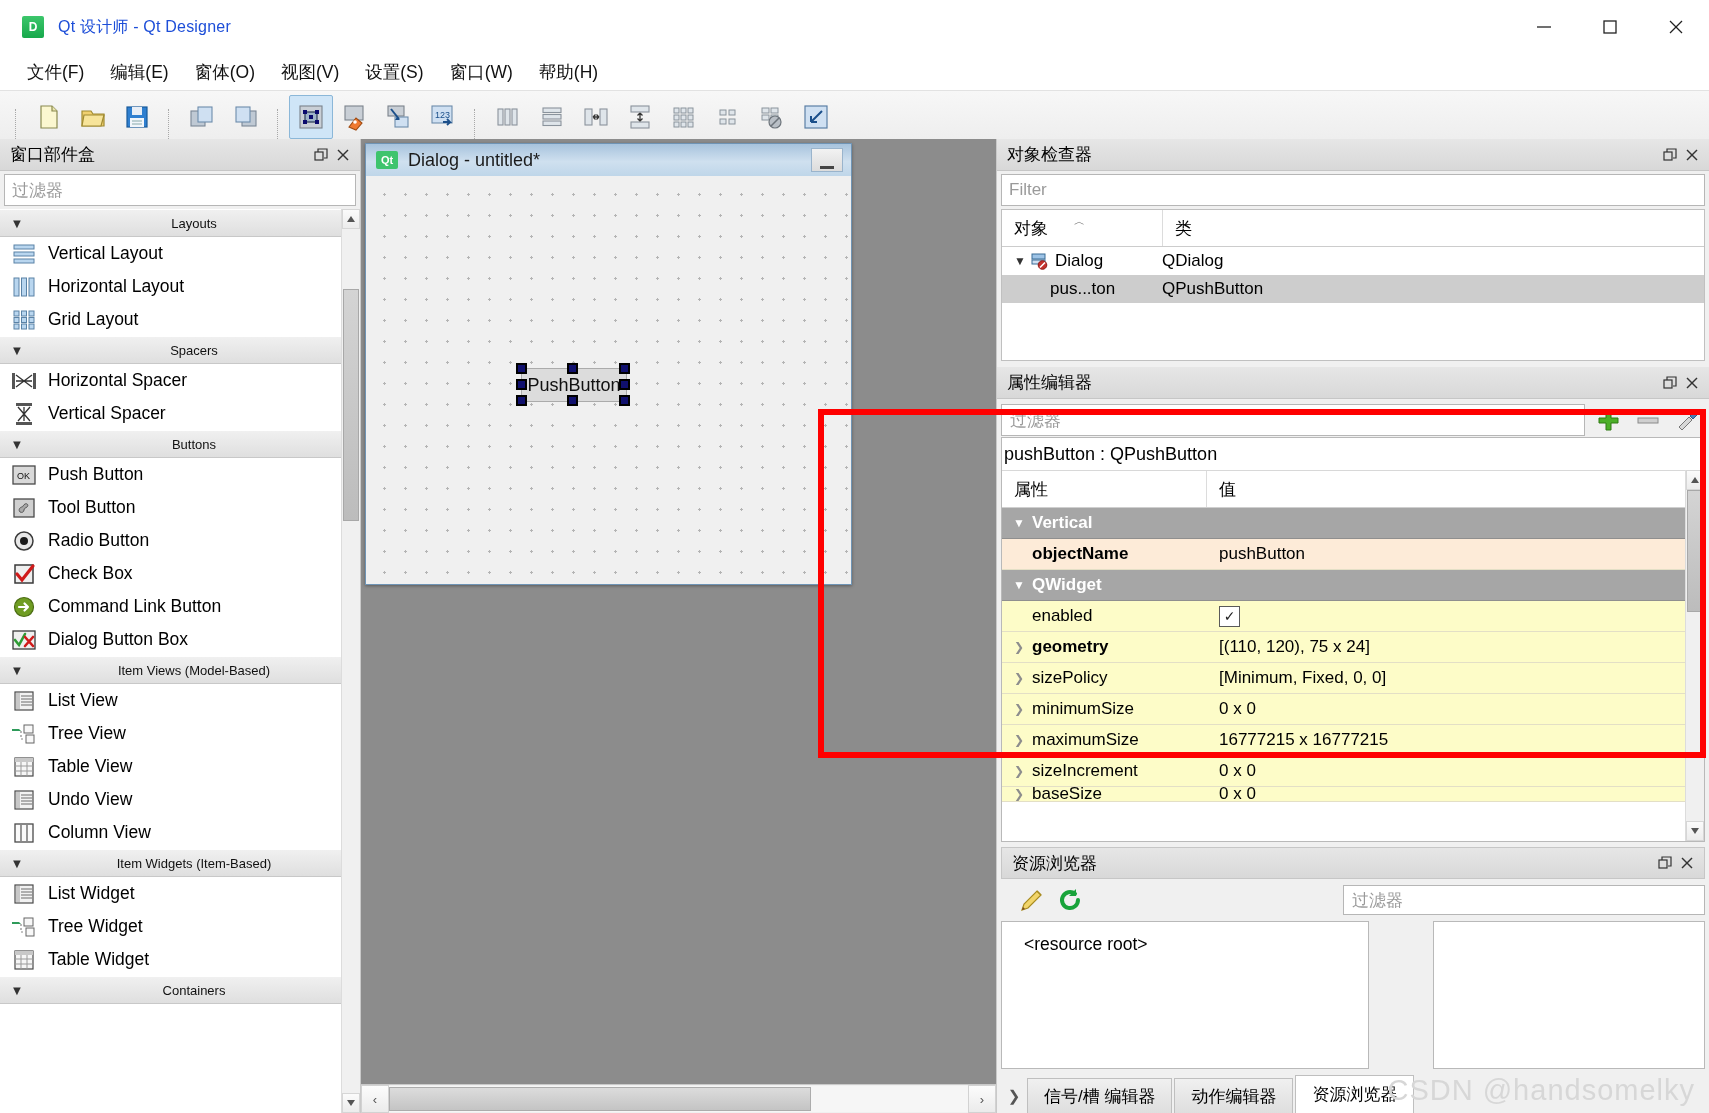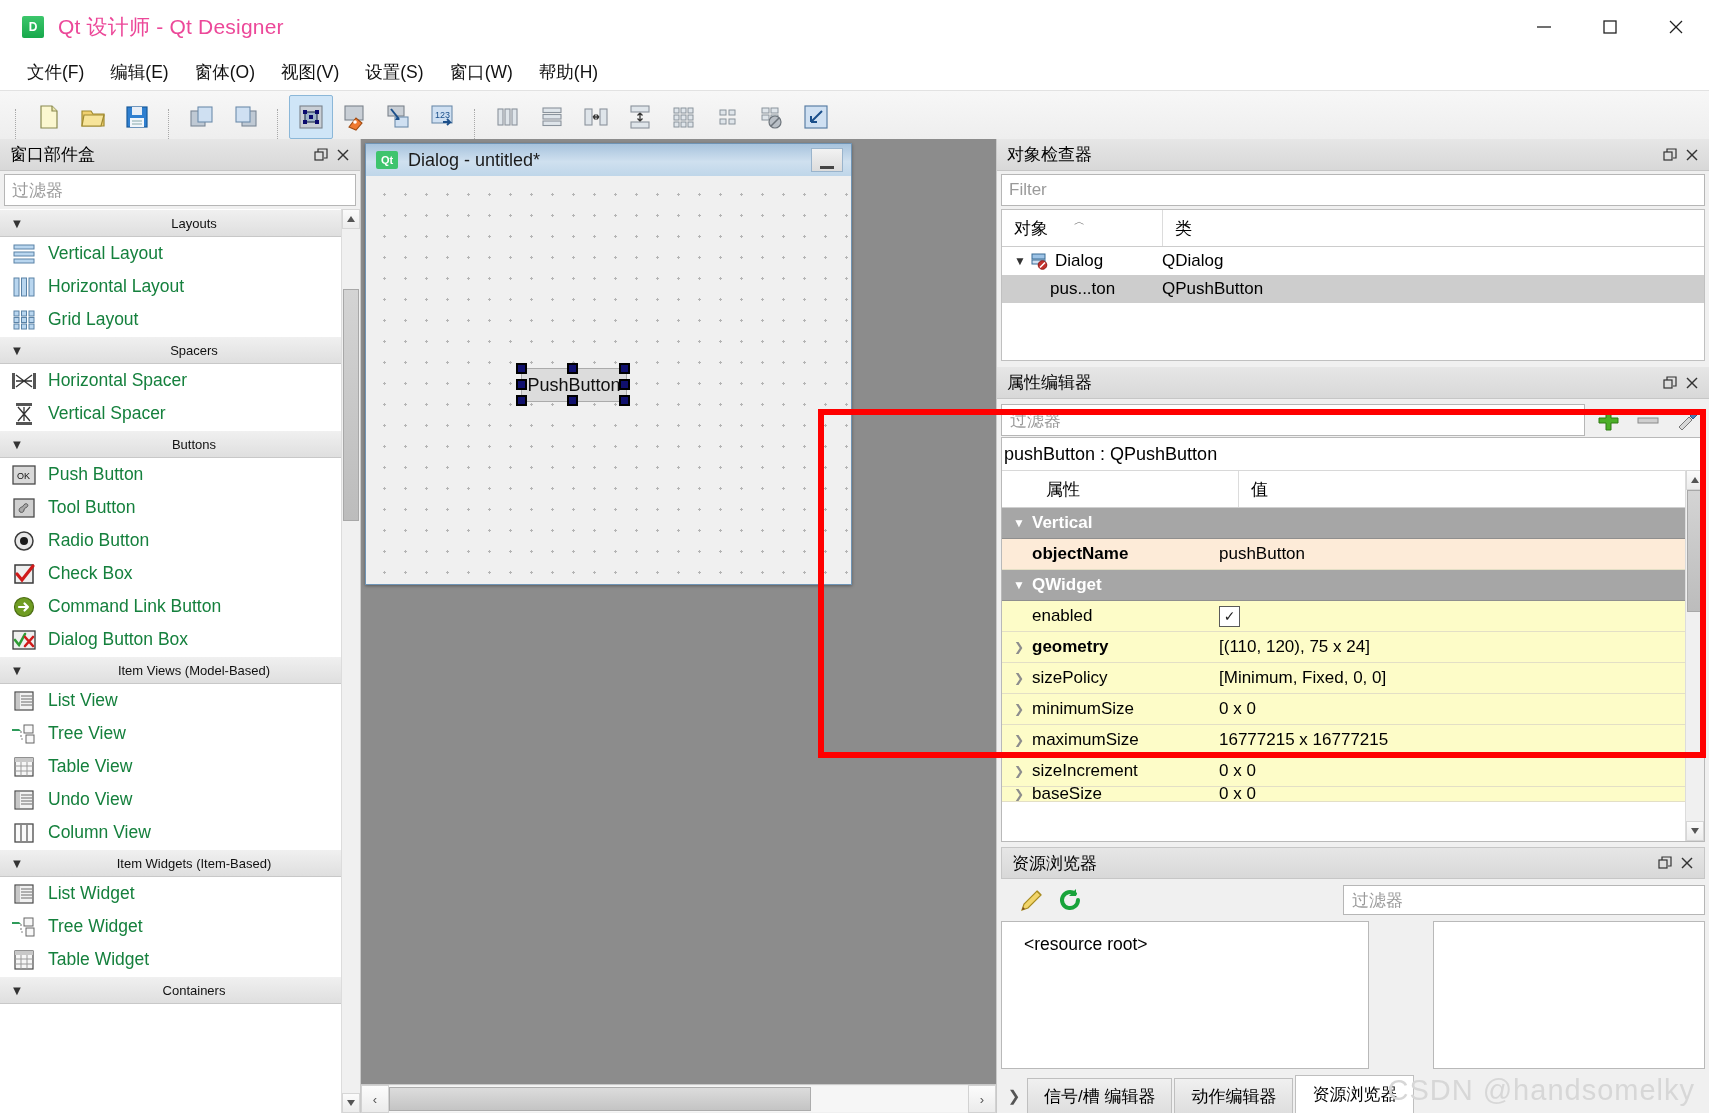--- a/index.html
+++ b/index.html
@@ -12,21 +12,21 @@
     -webkit-font-smoothing:antialiased;
   }
   .app{position:relative;width:1709px;height:1113px;}
 
   
   .titlebar{height:54px;display:flex;align-items:center;background:#ffffff;}
   .title-icon{width:22px;height:22px;margin-left:22px;margin-right:14px;
     background:linear-gradient(#3cc66b,#17a84b);border-radius:2px;position:relative;
     display:flex;align-items:center;justify-content:center;}
   .title-icon span{color:#fff;font-size:12px;font-weight:bold;font-family:"Liberation Sans",sans-serif;}
-  .title-text{font-size:21px;color:#ec4899;letter-spacing:.2px;}
+  .title-text{font-size:16px;color:#1d4ed8;letter-spacing:.2px;}
   .win-controls{margin-left:auto;display:flex;height:54px;}
   .win-btn{width:66px;height:54px;display:flex;align-items:center;justify-content:center;}
   .win-btn svg{display:block;}
 
   
   .menubar{height:36px;display:flex;align-items:center;padding-left:14px;background:#fff;}
   .menu-item{padding:4px 13px;font-size:17.5px;color:#111;white-space:nowrap;}
 
   
   .toolbar{height:48px;background:linear-gradient(#f7f7f7,#eeeeee);
@@ -53,21 +53,21 @@
     display:flex;align-items:center;padding:0 7px;color:#9a9a9a;font-size:17px;}
   .wb-scroll{flex:1;position:relative;overflow:hidden;background:#fff;display:flex;}
   .wb-list{flex:1;overflow:hidden;}
   .cat-header{height:26px;background:linear-gradient(#f0f0f0,#dfdfdf);
     border-top:1px solid #fff;border-bottom:1px solid #c8c8c8;
     display:flex;align-items:center;position:relative;}
   .cat-header .chev{width:34px;text-align:center;font-size:13px;color:#333;}
   .cat-header .lbl{position:absolute;left:0;right:0;text-align:center;font-size:13px;color:#111;padding-left:47px;}
   .wb-item{height:33px;display:flex;align-items:center;padding-left:8px;background:#fff;}
   .wb-item .ico{width:32px;height:26px;margin-right:8px;display:flex;align-items:center;justify-content:center;flex:0 0 32px;}
-  .wb-item .lbl{font-size:17.5px;color:#15803d;}
+  .wb-item .lbl{font-size:17.5px;color:#000000;}
   .wb-vscroll{width:18px;background:#f0f0f0;border-left:1px solid #dcdcdc;position:relative;}
   .wb-vscroll .arrow{height:18px;display:flex;align-items:center;justify-content:center;background:linear-gradient(#fbfbfb,#ececec);border:1px solid #d6d6d6;}
   .wb-vscroll .thumb{position:absolute;left:1px;width:14px;top:80px;height:230px;
     background:linear-gradient(#d4d4d4,#bcbcbc);border:1px solid #a8a8a8;}
   .wb-vscroll .arrow.bot{position:absolute;bottom:0;left:0;right:0;}
 
   
   .center{flex:1;display:flex;flex-direction:column;background:#8c8c8c;position:relative;}
   .mdi{flex:1;position:relative;background:#8c8c8c;overflow:hidden;}
   .formwin{position:absolute;left:4px;top:4px;width:485px;height:440px;
@@ -115,21 +115,21 @@
   .prop-filter{height:34px;display:flex;align-items:center;margin:4px 4px 0 4px;}
   .prop-filter .fbox{flex:1;height:30px;background:#fff;border:1px solid #b6b6b6;
     display:flex;align-items:center;padding:0 8px;color:#9a9a9a;font-size:17px;}
   .pf-btn{width:34px;height:30px;display:flex;align-items:center;justify-content:center;margin-left:6px;}
 
   .prop-table{margin:0 4px;background:#fff;border:1px solid #b9b9b9;flex:1;overflow:hidden;
     display:flex;flex-direction:column;position:relative;}
   .prop-obj{height:32px;display:flex;align-items:center;padding-left:2px;font-size:18px;
     border-bottom:1px solid #d8d8d8;background:#fff;}
   .prop-head{height:36px;display:flex;border-bottom:1px solid #cfcfcf;background:#fff;}
-  .prop-head .h1{width:205px;display:flex;align-items:center;padding-left:12px;font-size:17px;border-right:1px solid #dcdcdc;box-sizing:border-box;margin-left:32px;}
+  .prop-head .h1{width:205px;display:flex;align-items:center;padding-left:12px;font-size:17px;border-right:1px solid #dcdcdc;box-sizing:border-box;}
   .prop-head .h2{display:flex;align-items:center;padding-left:12px;font-size:17px;}
   .prop-rows{flex:1;overflow:hidden;}
   .prow{height:30px;display:flex;align-items:center;font-size:17px;border-bottom:1px solid #e3dfc6;}
   .prow .k{width:205px;display:flex;align-items:center;box-sizing:border-box;padding-left:6px;}
   .prow .k .exp{width:22px;text-align:center;font-size:12px;color:#8d8d8d;}
   .prow .k .kt{padding-left:2px;}
   .prow .v{flex:1;padding-left:12px;}
   .prow.group{background:#a6a6a6;border-bottom:1px solid #8f8f8f;}
   .prow.group .k{font-weight:bold;color:#fff;}
   .prow.group .k .exp{color:#fff;}

